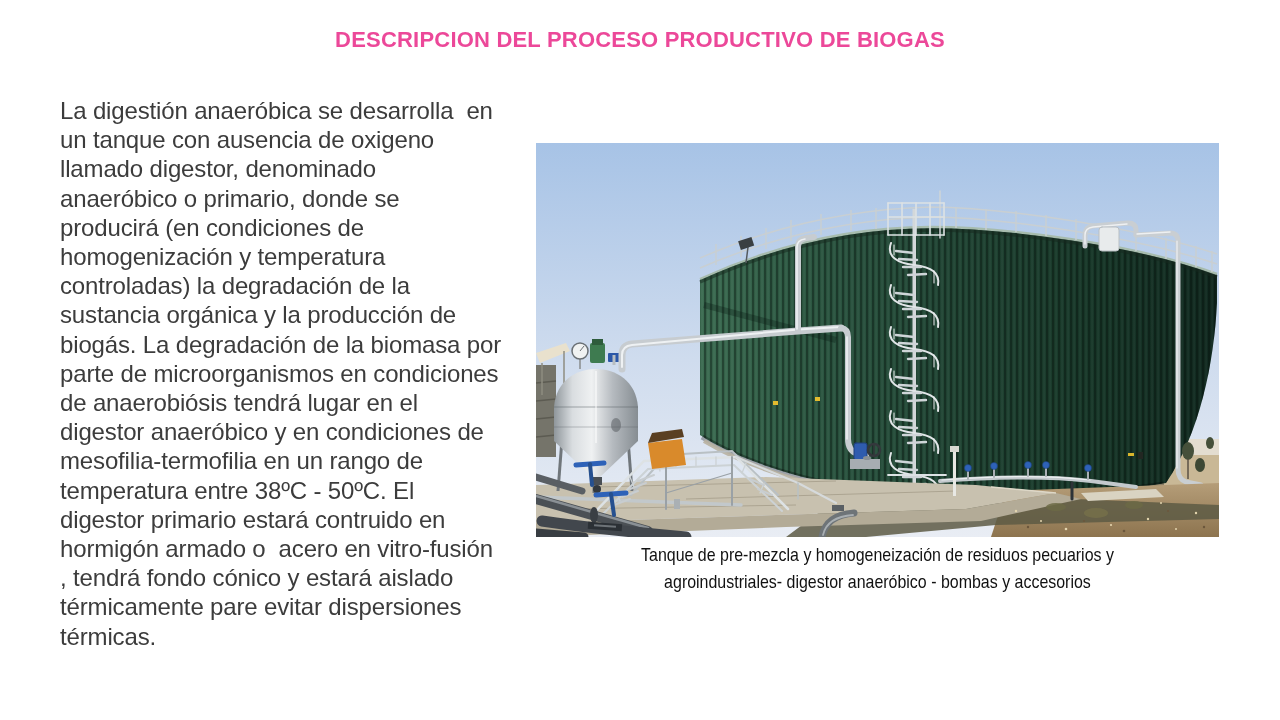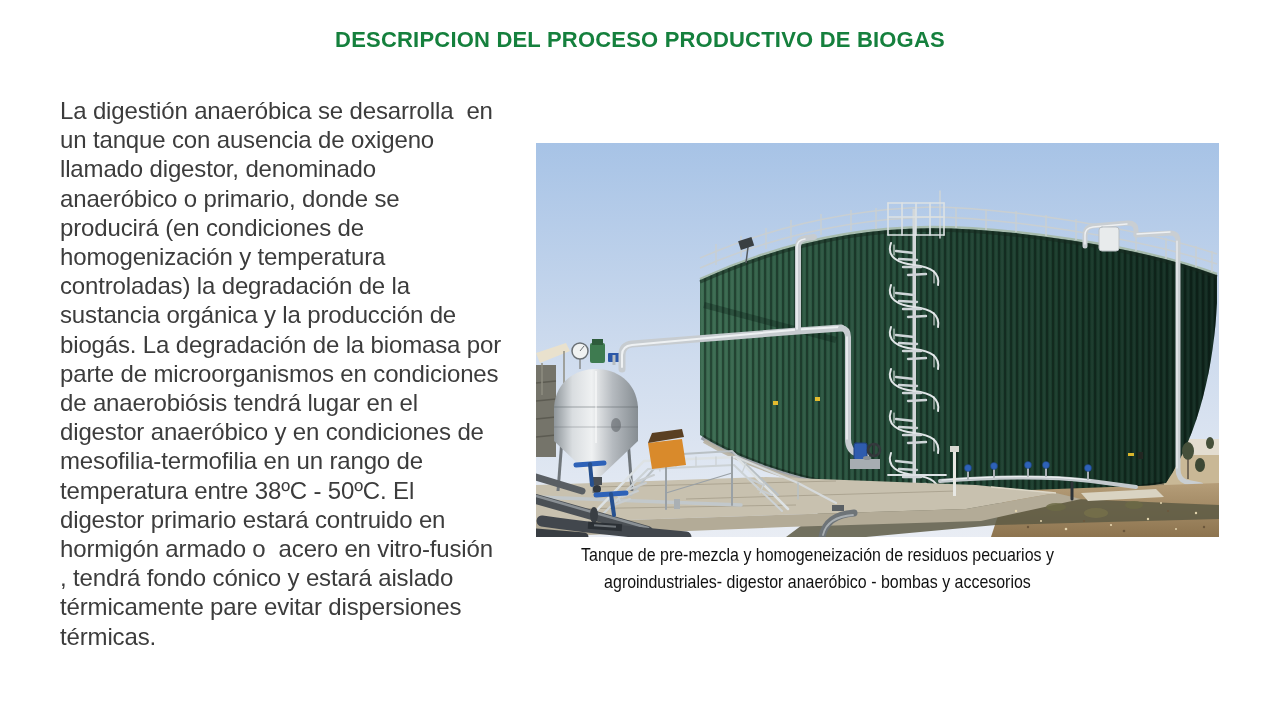--- a/index.html
+++ b/index.html
@@ -1,26 +1,26 @@
 <!DOCTYPE html>
 <html><head>
 <meta charset="utf-8">
 <style>
   html,body{margin:0;padding:0;background:#ffffff;}
   .slide{position:relative;width:1280px;height:720px;background:#ffffff;overflow:hidden;
          font-family:"Liberation Sans","DejaVu Sans",sans-serif;}
   .slide-title{position:absolute;left:0;right:0;top:27px;text-align:center;
-         font-size:22px;font-weight:bold;color:#15803d;letter-spacing:.2px;}
+         font-size:22px;font-weight:bold;color:#ec4899;letter-spacing:.2px;}
   .body-text{position:absolute;left:60px;top:96px;width:490px;
          font-size:24px;line-height:29.2px;color:#3c3c3c;white-space:pre-wrap;
          letter-spacing:-0.15px;}
   .photo-frame{position:absolute;left:536px;top:143px;width:683px;height:394px;}
   .photo-frame svg{display:block;}
   .caption-wrap{position:absolute;left:536px;top:541px;width:683px;
-         display:flex;justify-content:flex-start;}
+         display:flex;justify-content:center;}
   .caption{font-size:19px;line-height:27px;color:#111;text-align:center;
          white-space:pre-wrap;transform:scaleX(.84);transform-origin:center top;}
 </style>
 </head>
 <body>
 
 <div class="slide">
 
   <div class="slide-title">DESCRIPCION DEL PROCESO PRODUCTIVO DE BIOGAS</div>
 

